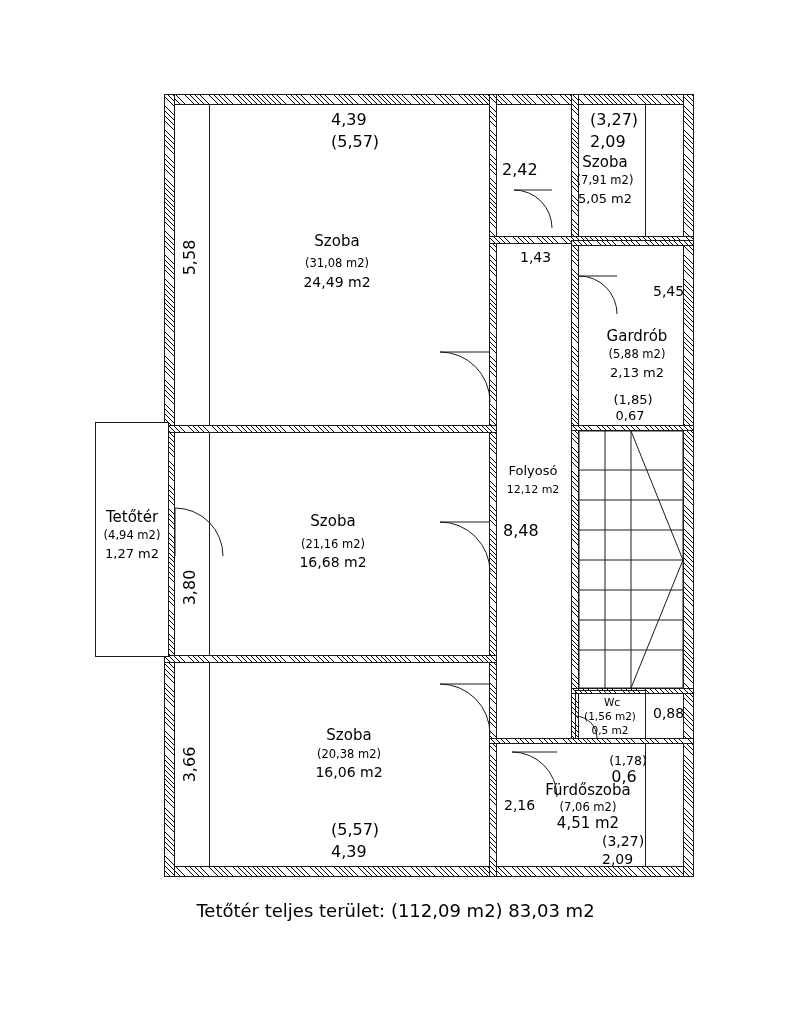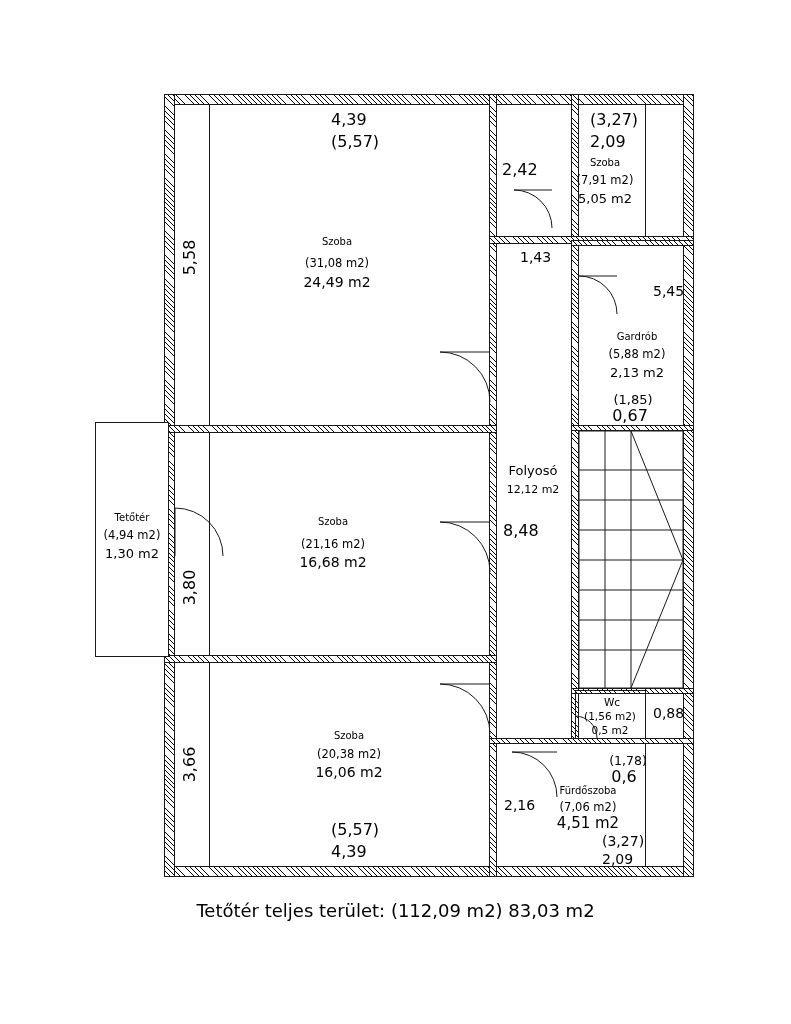--- a/index.html
+++ b/index.html
@@ -66,21 +66,21 @@
     transform: rotate(-90deg);
   }
   .caption {
     position: absolute;
     width: 791px;
     text-align: center;
     font-size: 18px;
     color: #000;
   }
   .room-name {
-    font-size: 10px;
+    font-size: 15px;
   }
   svg.overlay {
     position: absolute;
     left: 0;
     top: 0;
     width: 791px;
     height: 1024px;
     pointer-events: none;
   }
 </style>
@@ -191,40 +191,40 @@
   <div class="lbl center room-name" style="left:333px; top:514px;">Szoba</div>
   <div class="lbl center" style="left:333px; top:537px;">(21,16 m2)</div>
   <div class="lbl center" style="left:333px; top:555px; font-size:14px;">16,68 m2</div>
 
   <div class="lbl center room-name" style="left:349px; top:728px;">Szoba</div>
   <div class="lbl center" style="left:349px; top:747px;">(20,38 m2)</div>
   <div class="lbl center" style="left:349px; top:765px; font-size:14px;">16,06 m2</div>
 
   <div class="lbl center room-name" style="left:132px; top:510px;">Tetőtér</div>
   <div class="lbl center" style="left:132px; top:528px;">(4,94 m2)</div>
-  <div class="lbl center" style="left:132px; top:546px; font-size:13px;">1,30 m2</div>
+  <div class="lbl center" style="left:132px; top:546px; font-size:13px;">1,27 m2</div>
 
   <div class="dim big center" style="left:590px; top:110px;">(3,27)</div>
   <div class="dim big center" style="left:590px; top:132px;">2,09</div>
   <div class="lbl center room-name" style="left:605px; top:155px;">Szoba</div>
   <div class="lbl center" style="left:605px; top:173px;">(7,91 m2)</div>
   <div class="lbl center" style="left:605px; top:191px; font-size:13px;">5,05 m2</div>
 
   <div class="dim big" style="left:502px; top:160px;">2,42</div>
 
   <div class="dim" style="left:520px; top:249px; font-size:14px;">1,43</div>
 
   <div class="dim" style="left:653px; top:283px; font-size:14px;">5,45</div>
 
   <div class="lbl center room-name" style="left:637px; top:329px;">Gardrób</div>
   <div class="lbl center" style="left:637px; top:347px;">(5,88 m2)</div>
   <div class="lbl center" style="left:637px; top:365px; font-size:13px;">2,13 m2</div>
 
   <div class="lbl center" style="left:633px; top:392px; font-size:13px;">(1,85)</div>
-  <div class="lbl center" style="left:630px; top:408px; font-size:16px;">0,67</div>
+  <div class="lbl center" style="left:630px; top:408px; font-size:13px;">0,67</div>
 
   <div class="lbl center room-name" style="left:533px; top:463px; font-size:13px;">Folyosó</div>
   <div class="lbl center" style="left:533px; top:482px; font-size:11px;">12,12 m2</div>
 
   <div class="dim big" style="left:503px; top:521px;">8,48</div>
 
   <div class="lbl center" style="left:612px; top:695px; font-size:10.5px;">Wc</div>
   <div class="lbl center" style="left:610px; top:709px; font-size:10.5px;">(1,56 m2)</div>
   <div class="lbl center" style="left:610px; top:723px; font-size:10.5px;">0,5 m2</div>
 

